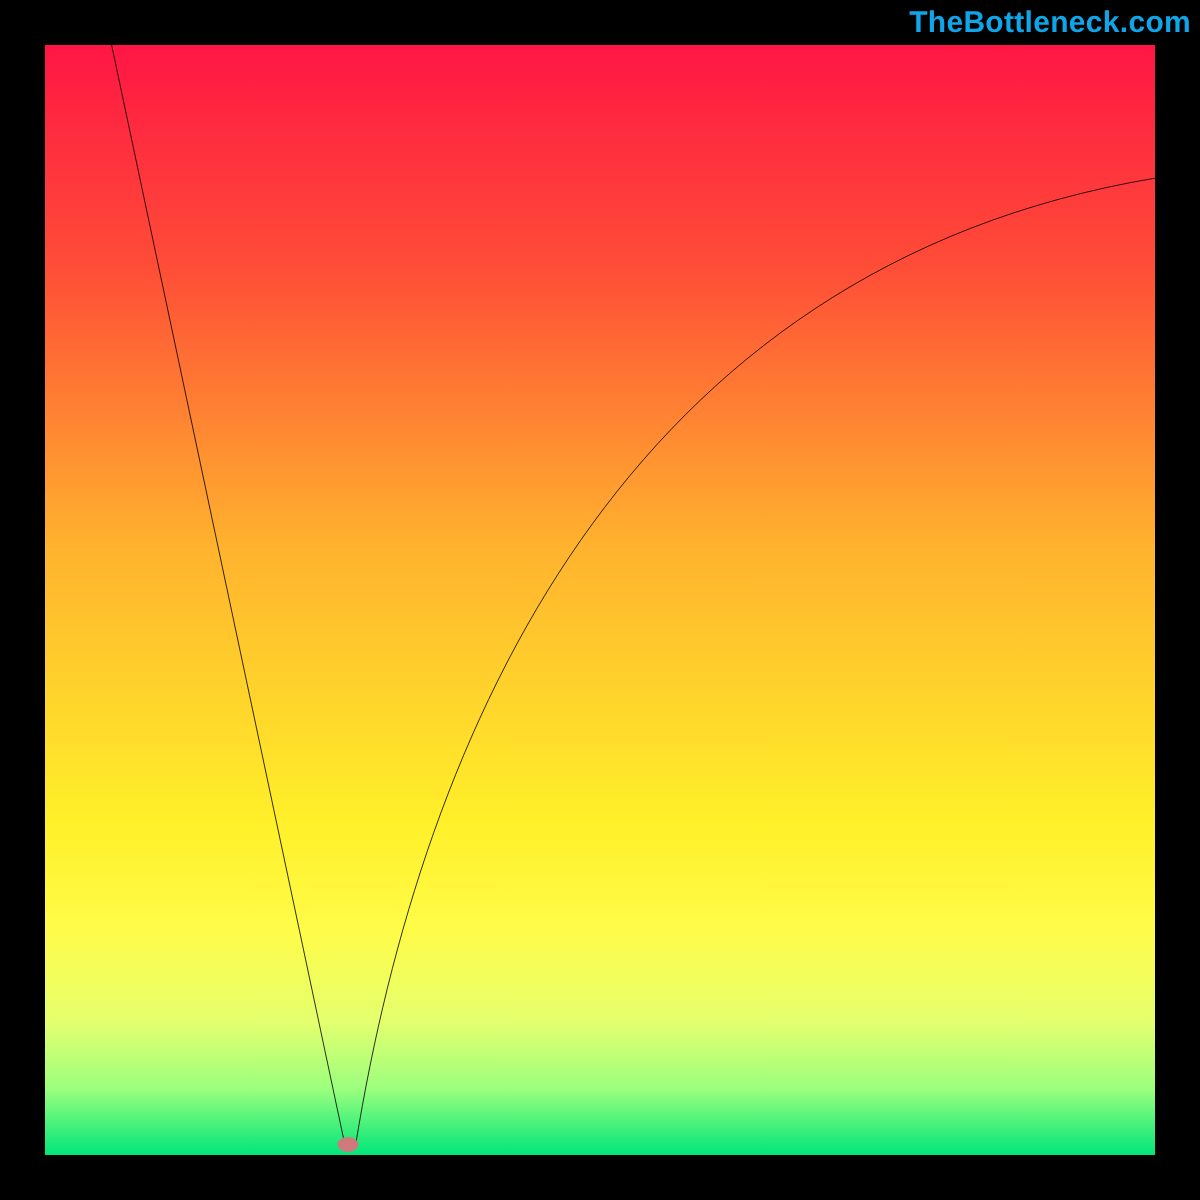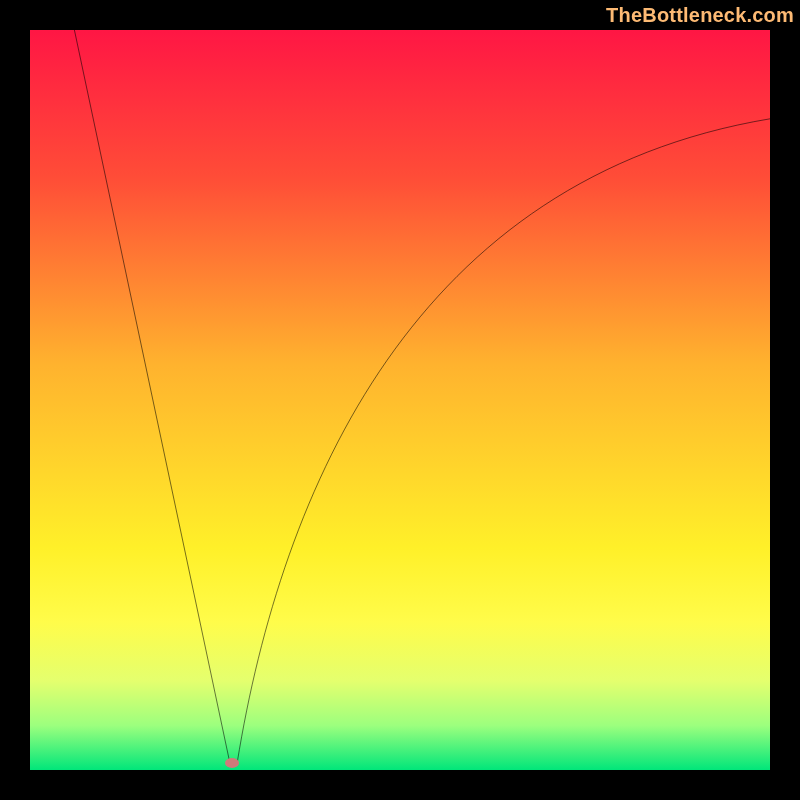--- a/index.html
+++ b/index.html
@@ -18,21 +18,21 @@
     height: 740px;
     
   }
   .watermark {
     position: absolute;
     top: 4px;
     right: 6px;
     font-family: Arial, Helvetica, sans-serif;
     font-size: 20px;
     font-weight: 600;
-    color: #fdba74;
+    color: #0ea5e9;
     letter-spacing: 0.2px;
   }
   svg.curve {
     position: absolute;
     left: 30px;
     top: 30px;
     width: 740px;
     height: 740px;
   }
   .minimum-marker {

